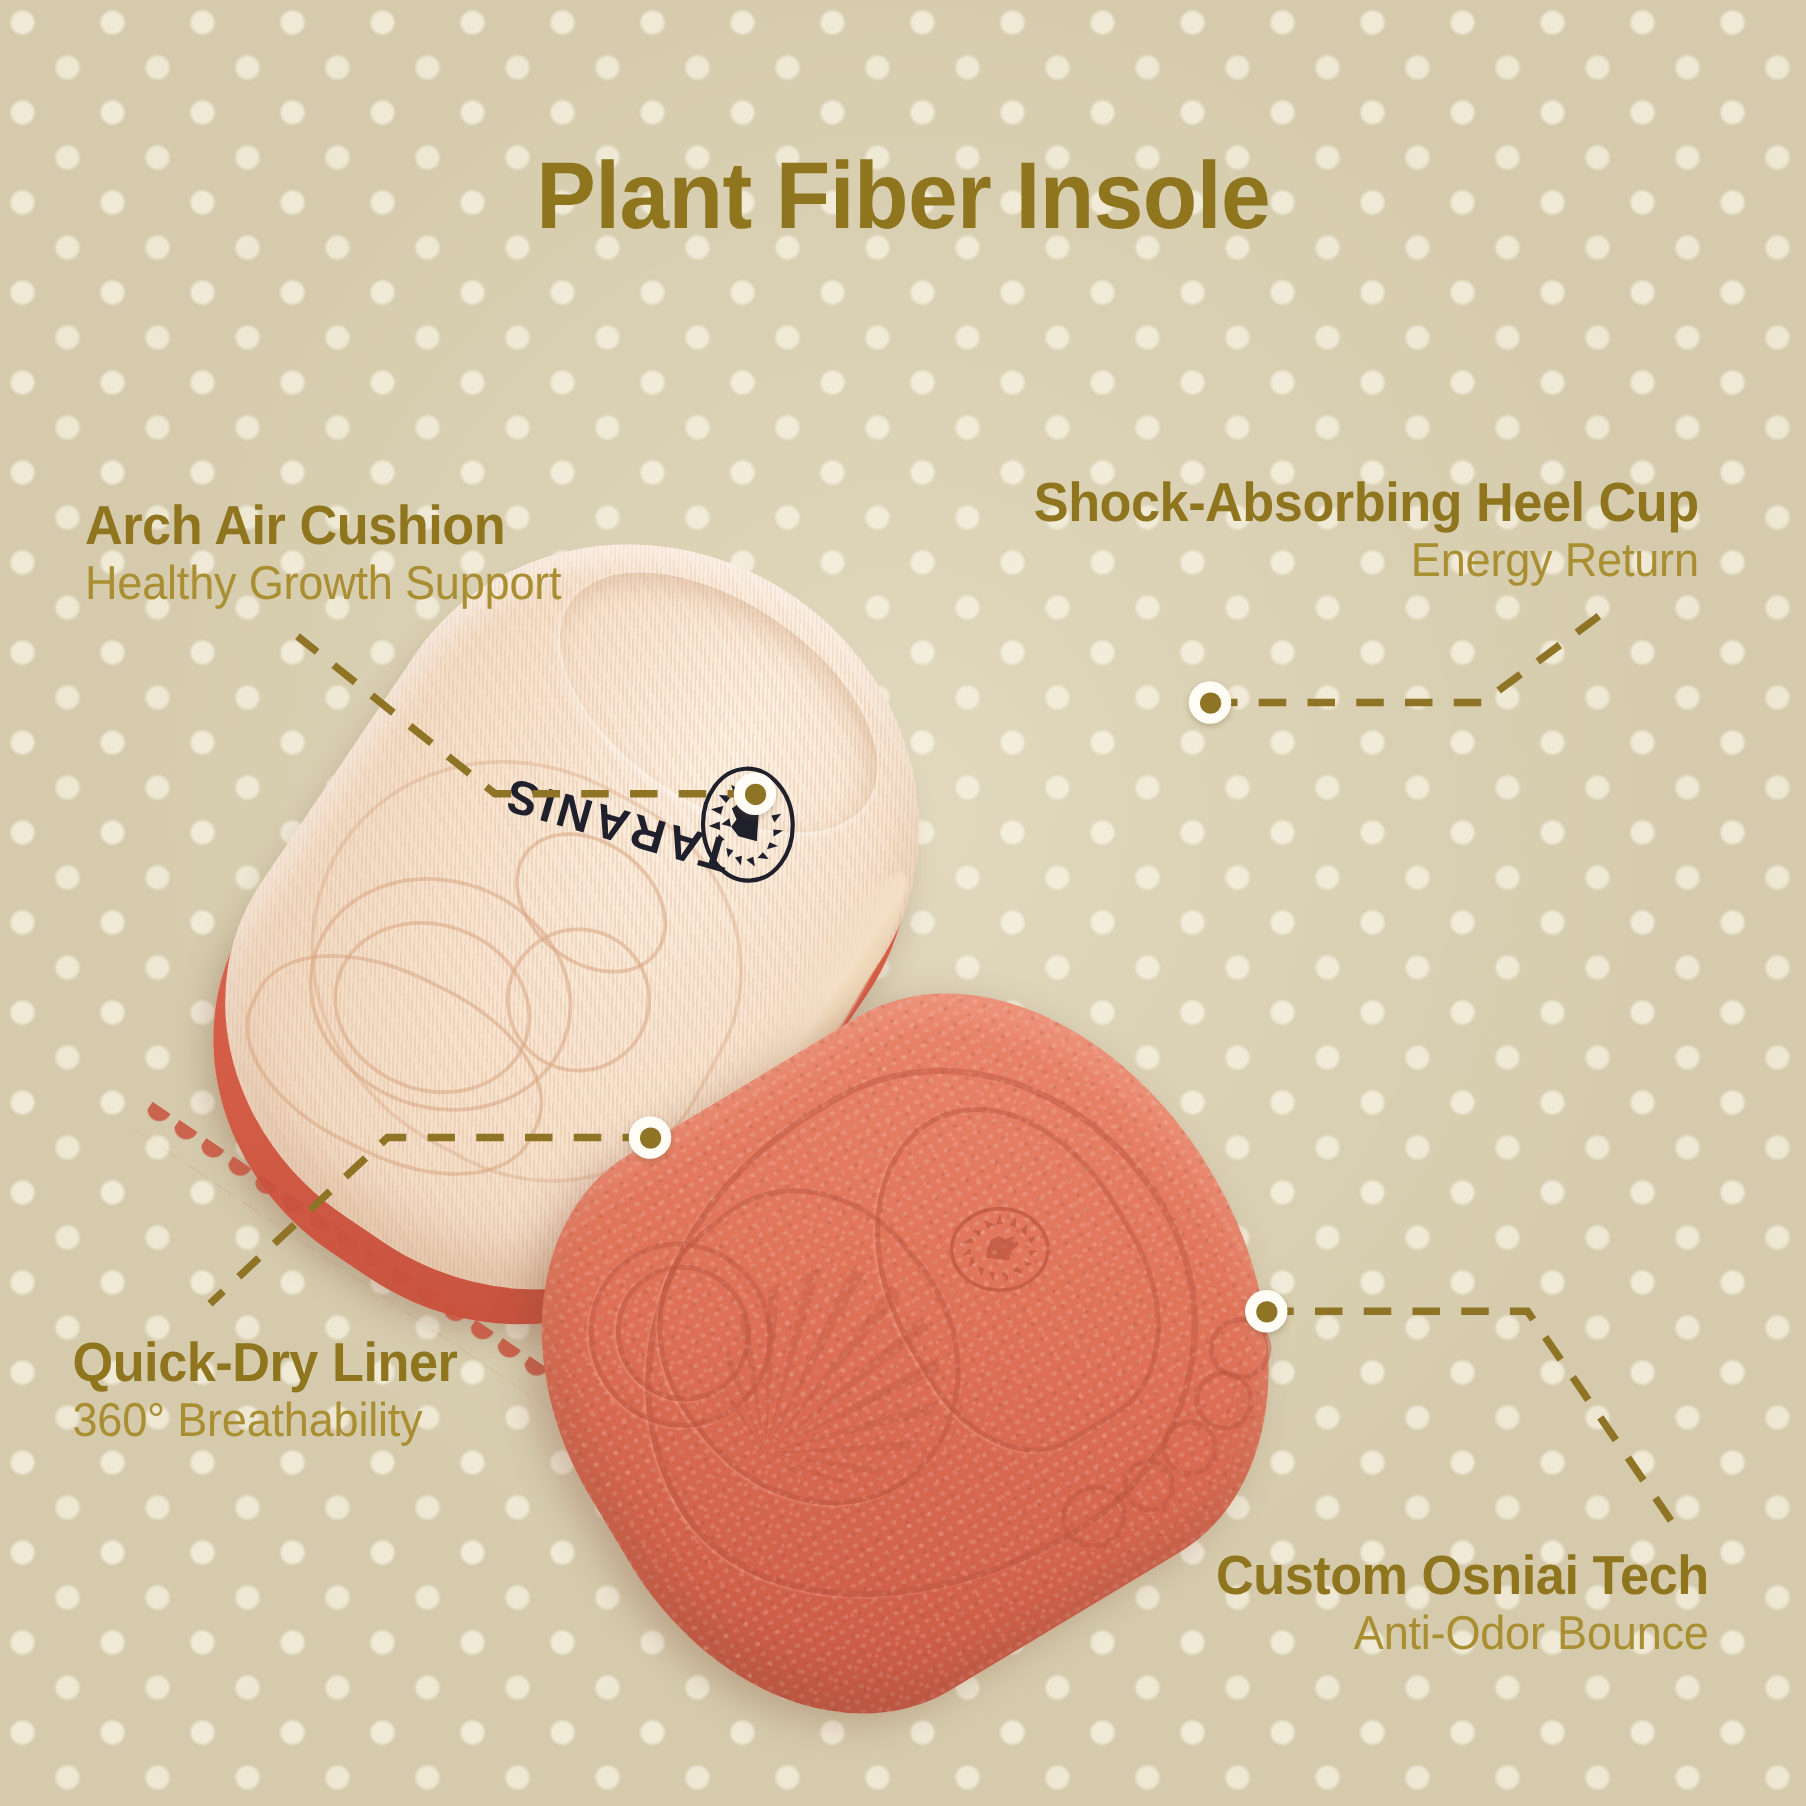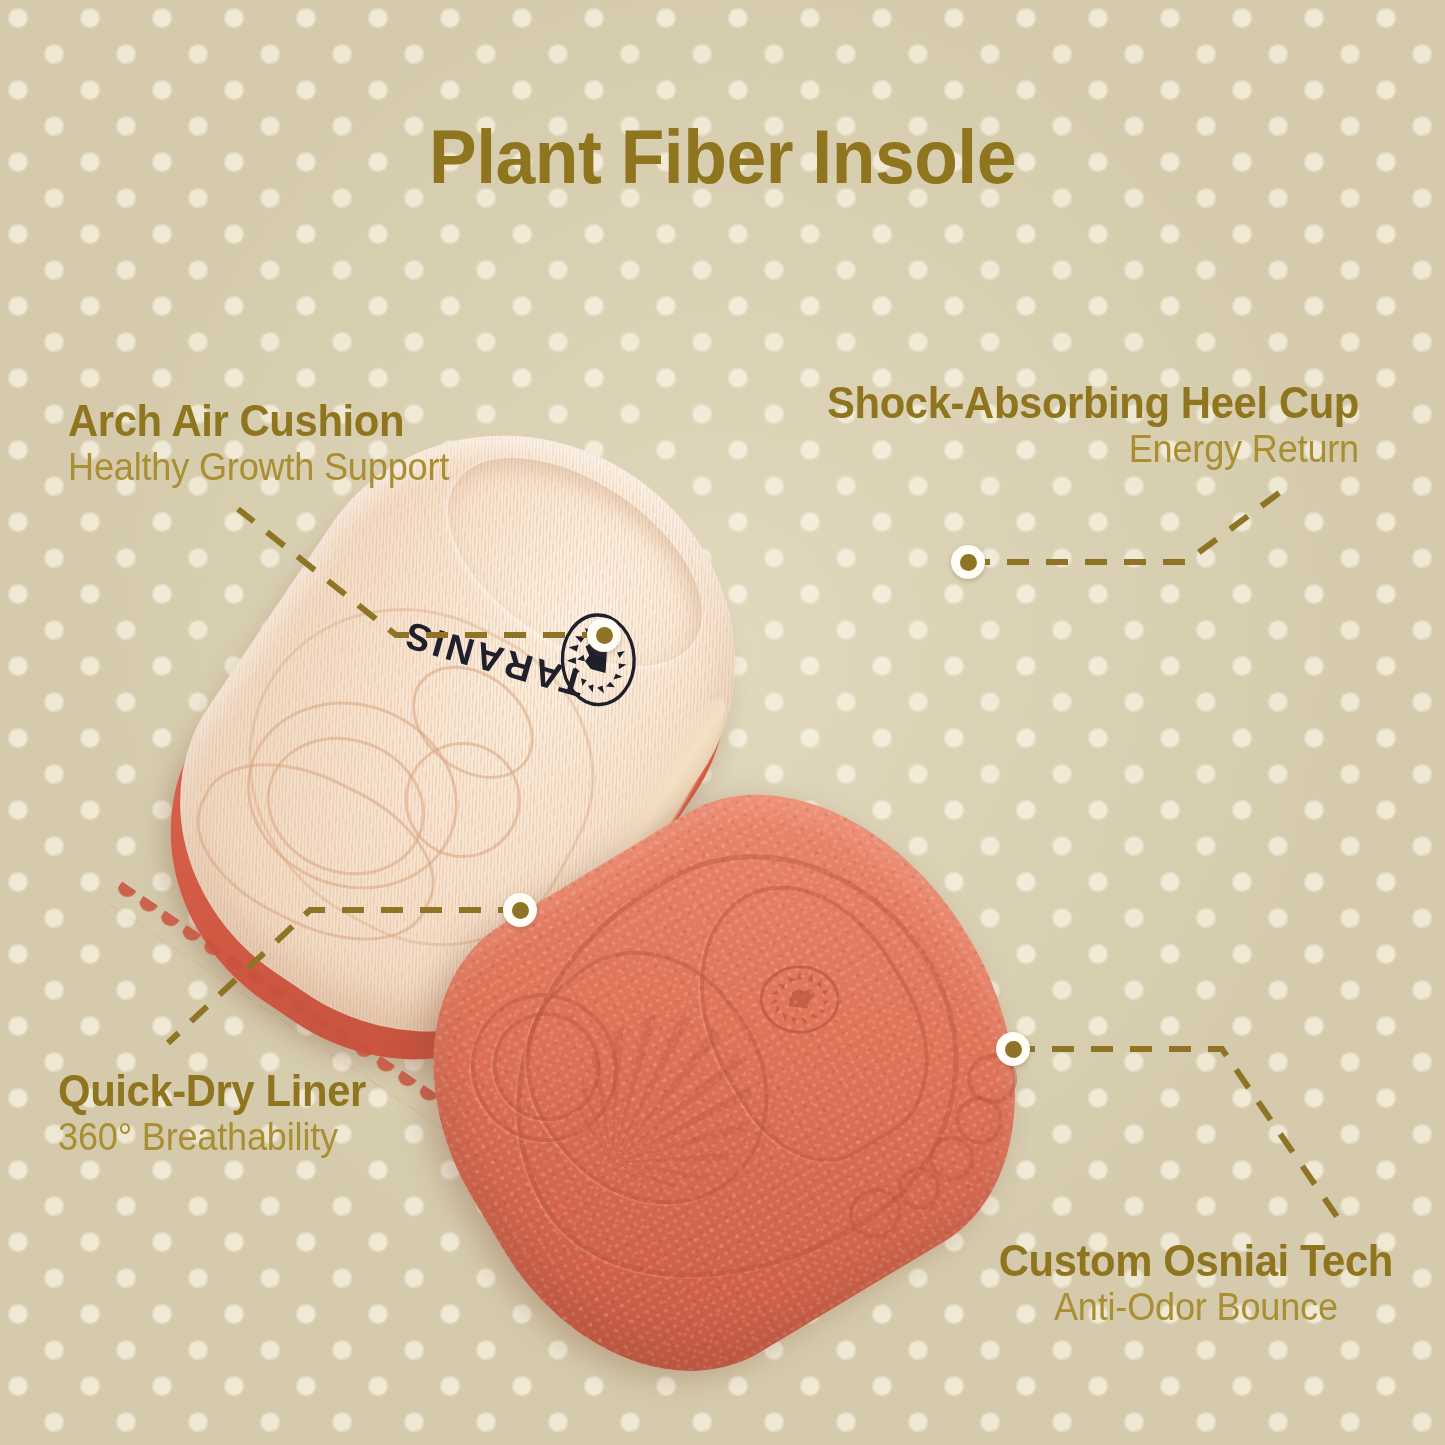--- a/index.html
+++ b/index.html
@@ -320,16 +320,16 @@
 <div class="callout right" style="right:86px; top:380px;">
   <div class="c-title">Shock-Absorbing Heel Cup</div>
   <div class="c-sub">Energy Return</div>
 </div>
 
 <div class="callout" style="left:58px; top:1068px;">
   <div class="c-title">Quick-Dry Liner</div>
   <div class="c-sub">360° Breathability</div>
 </div>
 
-<div class="callout right" style="right:52px; top:1238px;text-align:center;">
+<div class="callout right" style="right:78px; top:1238px;">
   <div class="c-title">Custom Osniai Tech</div>
   <div class="c-sub">Anti-Odor Bounce</div>
 </div>
 
 </body></html>

